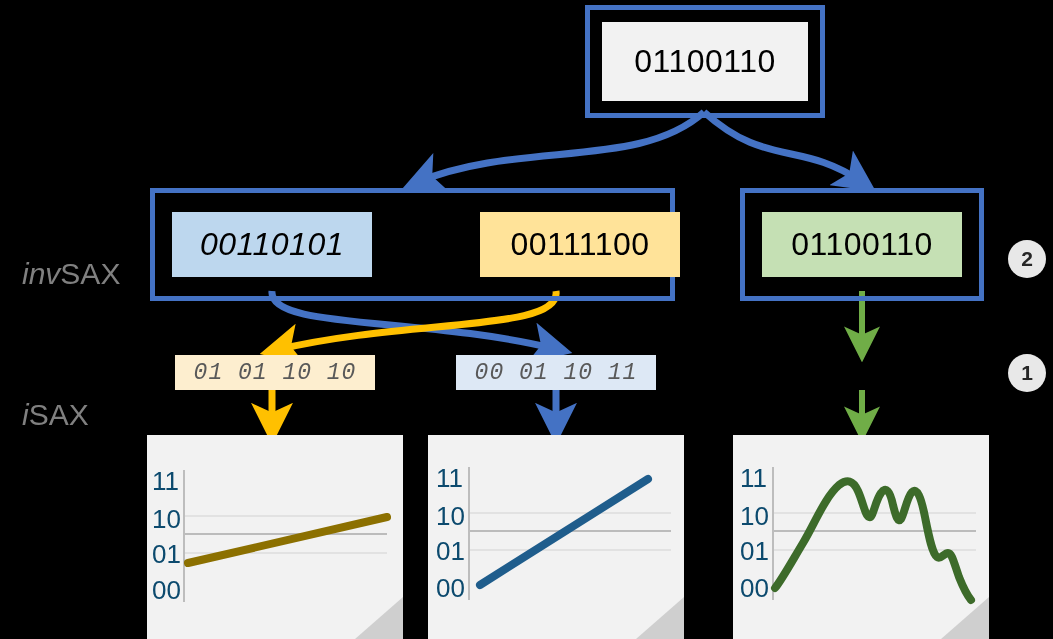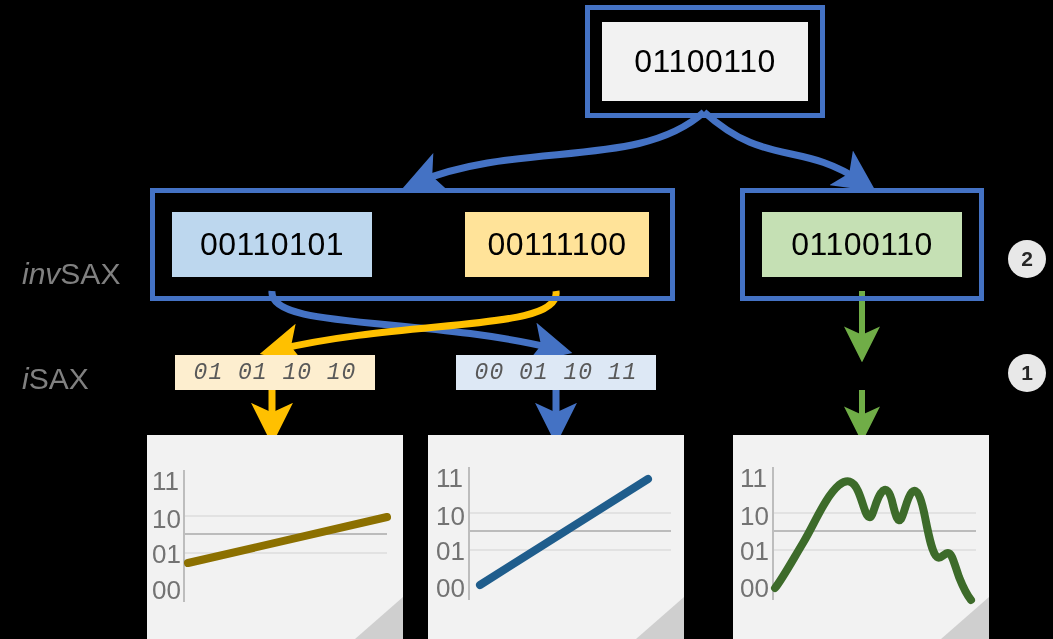--- a/index.html
+++ b/index.html
@@ -42,21 +42,21 @@
     box-sizing: border-box;
     display: flex;
     align-items: center;
     justify-content: center;
     color: #000000;
     font-size: 32px;
     letter-spacing: 0.5px;
     white-space: nowrap;
   }
   .word-box.plain  { background: #f2f2f2; }
-  .word-box.blue   { background: #bdd7ee; }
+  .word-box.blue   { background: #bdd7ee; font-style: italic; }
   .word-box.yellow { background: #ffe399; }
   .word-box.green  { background: #c5e0b4; }
 
   
   .mono-box {
     position: absolute;
     box-sizing: border-box;
     display: flex;
     align-items: center;
     justify-content: center;
@@ -97,21 +97,21 @@
     bottom: 0;
     width: 48px;
     height: 42px;
     background: #cfcfcf;
     clip-path: polygon(100% 0, 100% 100%, 0 100%);
   }
   .chart-card svg { position: absolute; left: 0; top: 0; }
 
   .ytick {
     position: absolute;
-    color: #737373;
+    color: #0c4a6e;
     font-size: 26px;
     line-height: 1;
     white-space: nowrap;
   }
 
   
   #arrows { position: absolute; left: 0; top: 0; pointer-events: none; }
 </style>
 </head>
 <body>
@@ -145,27 +145,27 @@
     <path d="M556,390 L556,428" stroke="#4472c4" stroke-width="7" fill="none" marker-end="url(#ahBlue)"></path>
     <path d="M862,390 L862,428" stroke="#70ad47" stroke-width="6" fill="none" marker-end="url(#ahGreen)"></path>
   </svg>
 
   <div class="frame" style="left:585px; top:5px; width:240px; height:113px;"></div>
   <div class="word-box plain" style="left:602px; top:22px; width:206px; height:79px;">01100110</div>
 
   <div class="row-label" style="left:22px; top:233px;">
     <span class="it">inv</span><span>SAX</span>
   </div>
-  <div class="row-label" style="left:22px; top:338px;">
+  <div class="row-label" style="left:22px; top:374px;">
     <span class="it">i</span><span>SAX</span>
   </div>
 
   <div class="frame" style="left:150px; top:188px; width:525px; height:113px;"></div>
   <div class="word-box blue" style="left:172px; top:212px; width:200px; height:65px;">00110101</div>
-  <div class="word-box yellow" style="left:465px; top:212px; width:184px; height:65px;">00111100</div>
+  <div class="word-box yellow" style="left:480px; top:212px; width:200px; height:65px;">00111100</div>
 
   <div class="frame" style="left:740px; top:188px; width:244px; height:113px;"></div>
   <div class="word-box green" style="left:762px; top:212px; width:200px; height:65px;">01100110</div>
 
   <div class="mono-box yellow" style="left:175px; top:355px; width:200px; height:35px;">01 01 10 10</div>
   <div class="mono-box blue" style="left:456px; top:355px; width:200px; height:35px;">00 01 10 11</div>
 
   <div class="badge" style="left:1008px; top:240px;">2</div>
   <div class="badge" style="left:1008px; top:354px;">1</div>
 

